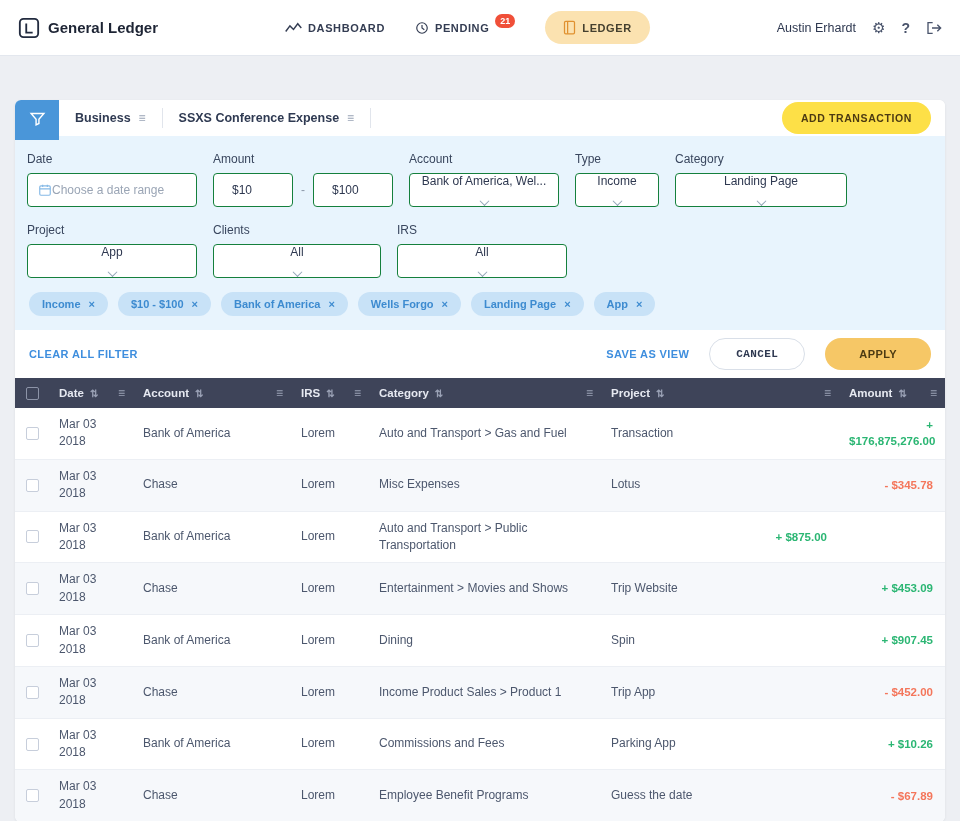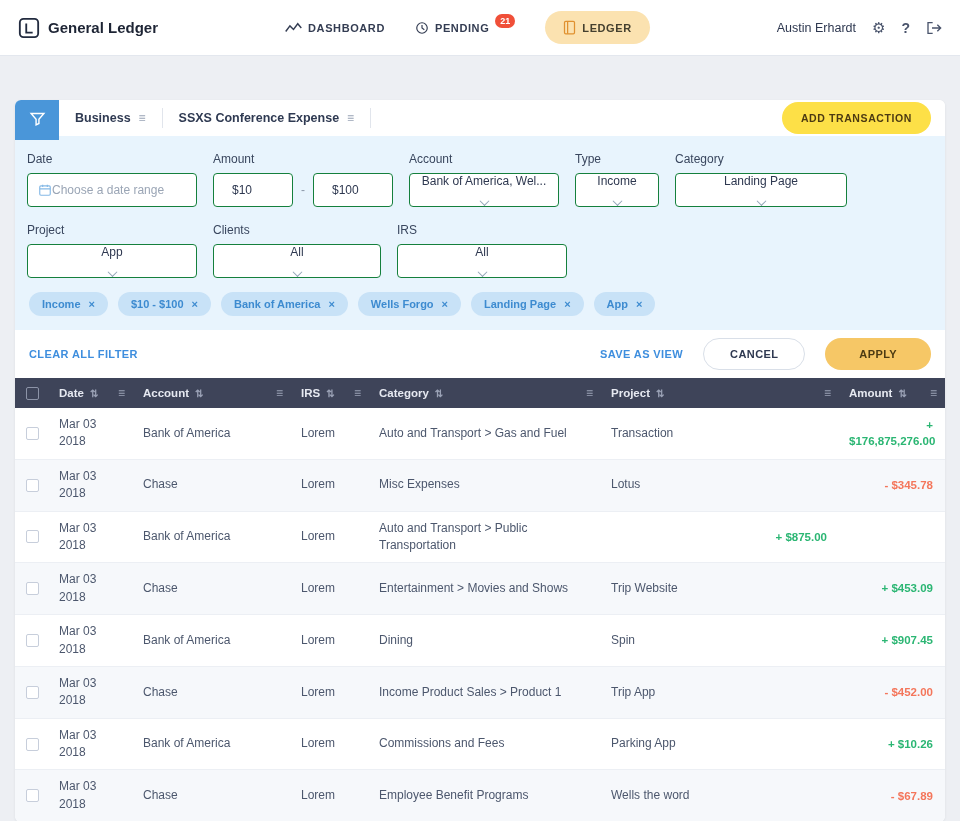--- a/index.html
+++ b/index.html
@@ -42,21 +42,21 @@
   .amt input{width:100%;border:none;outline:none;font-family:inherit;font-size:12px;color:#2e3850;}
   .dash{color:#8b97a8;}
   .chev{width:7px;height:7px;border-right:1.5px solid #93a5b9;border-bottom:1.5px solid #93a5b9;transform:rotate(45deg) translate(-1px,-1px);display:inline-block;flex:none;}
   .chips{display:flex;gap:10px;margin-top:14px;padding-left:2px;}
   .chip{background:#c8e2f7;color:#3d8bd0;font-size:11px;font-weight:700;border-radius:13px;padding:6px 13px;display:flex;align-items:center;gap:8px;cursor:pointer;}
   .chip-x{cursor:pointer;font-weight:700;}
   
   .actions{height:48px;display:flex;align-items:center;background:#fff;padding:9px 14px;}
   .link{color:#3e8ede;font-size:11px;font-weight:700;letter-spacing:.4px;cursor:pointer;}
   .actions-right{margin-left:auto;display:flex;align-items:center;gap:20px;}
-  .btn-cancel{background:#fff;border:1px solid #d9dfe8;border-radius:16px;padding:9px 26px;font-size:11px;font-weight:700;letter-spacing:.4px;color:#2e3850;cursor:pointer;font-family:Liberation Sans, sans-serif;}
+  .btn-cancel{background:#fff;border:1px solid #d9dfe8;border-radius:16px;padding:9px 26px;font-size:11px;font-weight:700;letter-spacing:.4px;color:#2e3850;cursor:pointer;font-family:Liberation Mono, monospace;}
   .btn-apply{background:#f6c766;border:none;border-radius:16px;padding:10px 34px;font-size:11px;font-weight:700;letter-spacing:.4px;color:#4c3a12;cursor:pointer;font-family:inherit;}
   
   .grid{display:grid;grid-template-columns:34px 84px 158px 78px 232px 238px 106px;}
   .thead{background:#3e4459;min-height:30px;align-items:center;}
   .hcell{display:flex;align-items:center;justify-content:space-between;padding:0 8px 0 10px;color:#e6e9f1;font-size:11.5px;font-weight:700;cursor:pointer;}
   .hcell.c-check{justify-content:center;padding:0;}
   .hlab{display:flex;align-items:center;gap:6px;}
   .sort{color:#9aa1b5;font-size:10px;cursor:pointer;}
   .hmenu{color:#9aa1b5;font-size:12px;cursor:pointer;}
   .checkbox{width:13px;height:13px;border:1px solid #c7cedb;border-radius:2px;background:#fff;display:inline-block;cursor:pointer;}
@@ -381,18 +381,18 @@
         <div class="cell amount pos">+ $10.26</div>
       </div>
       <div class="trow grid alt">
         <div class="cell c-check">
           <span class="checkbox"></span>
         </div>
         <div class="cell">Mar 03 2018</div>
         <div class="cell">Chase</div>
         <div class="cell">Lorem</div>
         <div class="cell">Employee Benefit Programs</div>
-        <div class="cell">Wells the word</div>
+        <div class="cell">Guess the date</div>
         <div class="cell amount neg">- $67.89</div>
       </div>
     </div>
 
 </main>
 
 </body></html>

